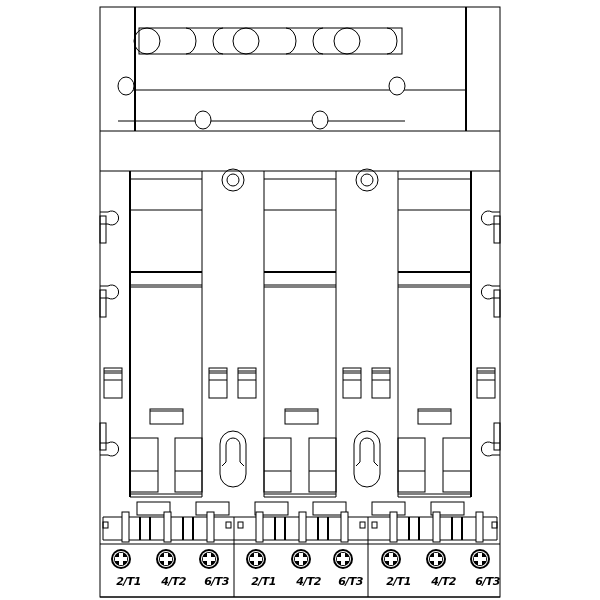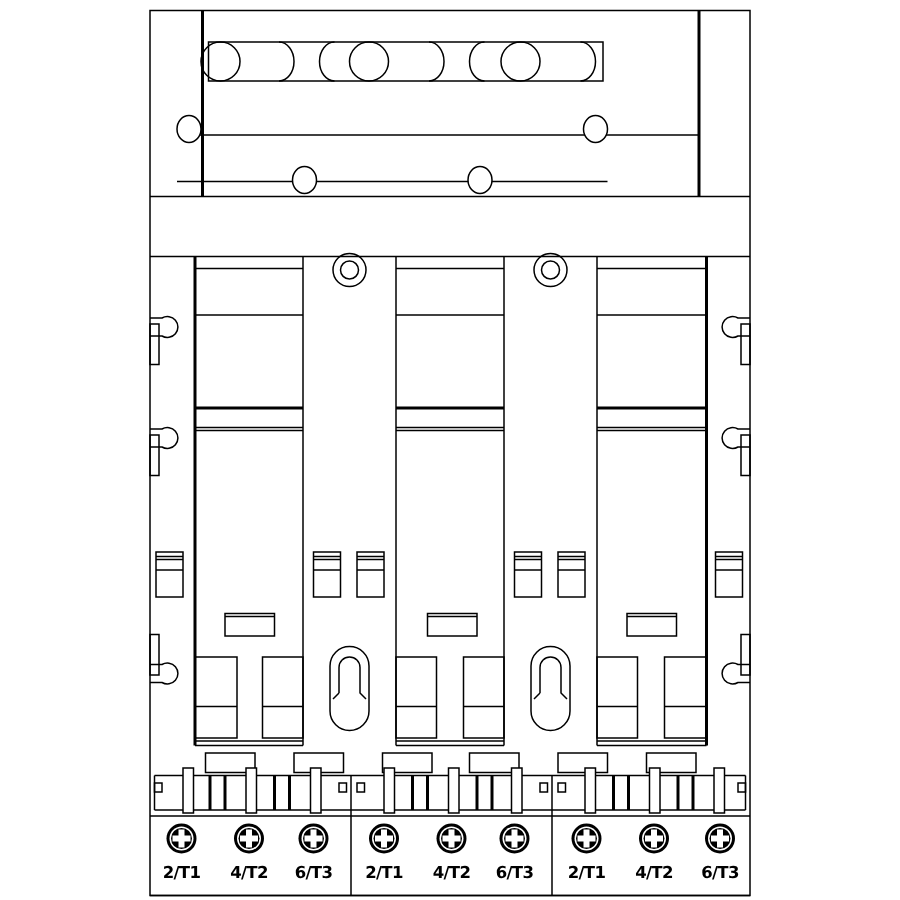--- a/index.html
+++ b/index.html
@@ -2,21 +2,21 @@
 <html><head>
   <meta charset="utf-8">
   <style>
     html, body { margin: 0; padding: 0; background: #ffffff; }
     body { width: 600px; height: 600px; overflow: hidden; position: relative; font-family: "DejaVu Sans", sans-serif; }
     svg { position: absolute; left: 0; top: 0; }
     .ln { stroke: #000; fill: none; stroke-width: 1; }
     .lnb { stroke: #000; fill: none; stroke-width: 2; }
     .lnw { stroke: #000; fill: #fff; stroke-width: 1; }
     .lbl-layer { position: absolute; left: 0; top: 0; width: 600px; height: 600px; pointer-events: none; }
-    .term-label { position: absolute; top: 575px; width: 40px; margin-left: -20px; text-align: center; font-family: "DejaVu Sans", sans-serif; font-size: 11px; font-weight: bold; color: #000; letter-spacing: -0.5px; }
+    .term-label { position: absolute; top: 575px; width: 40px; margin-left: -20px; text-align: right; font-family: "DejaVu Sans", sans-serif; font-size: 11px; font-weight: bold; color: #000; letter-spacing: -0.5px; font-style: italic; }
   </style>
 </head>
 <body>
 
 <svg width="600" height="600" viewBox="0 0 600 600">
 
   <rect x="100" y="7" width="400" height="590" class="ln"></rect>
 
   <g>
     <line x1="135" y1="7" x2="135" y2="131" class="lnb"></line>

